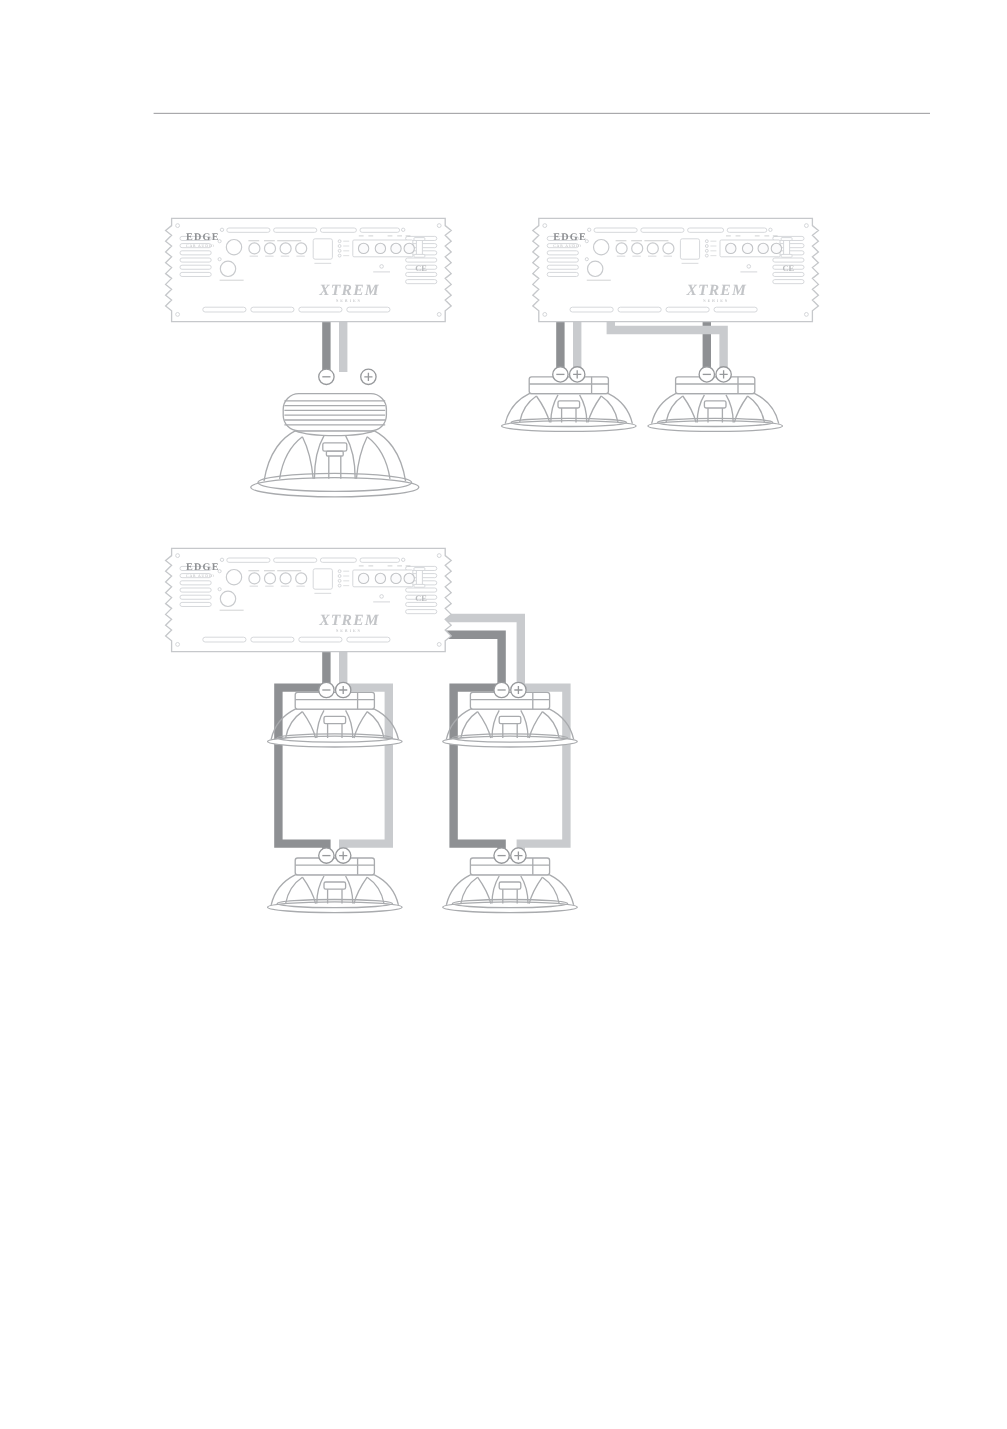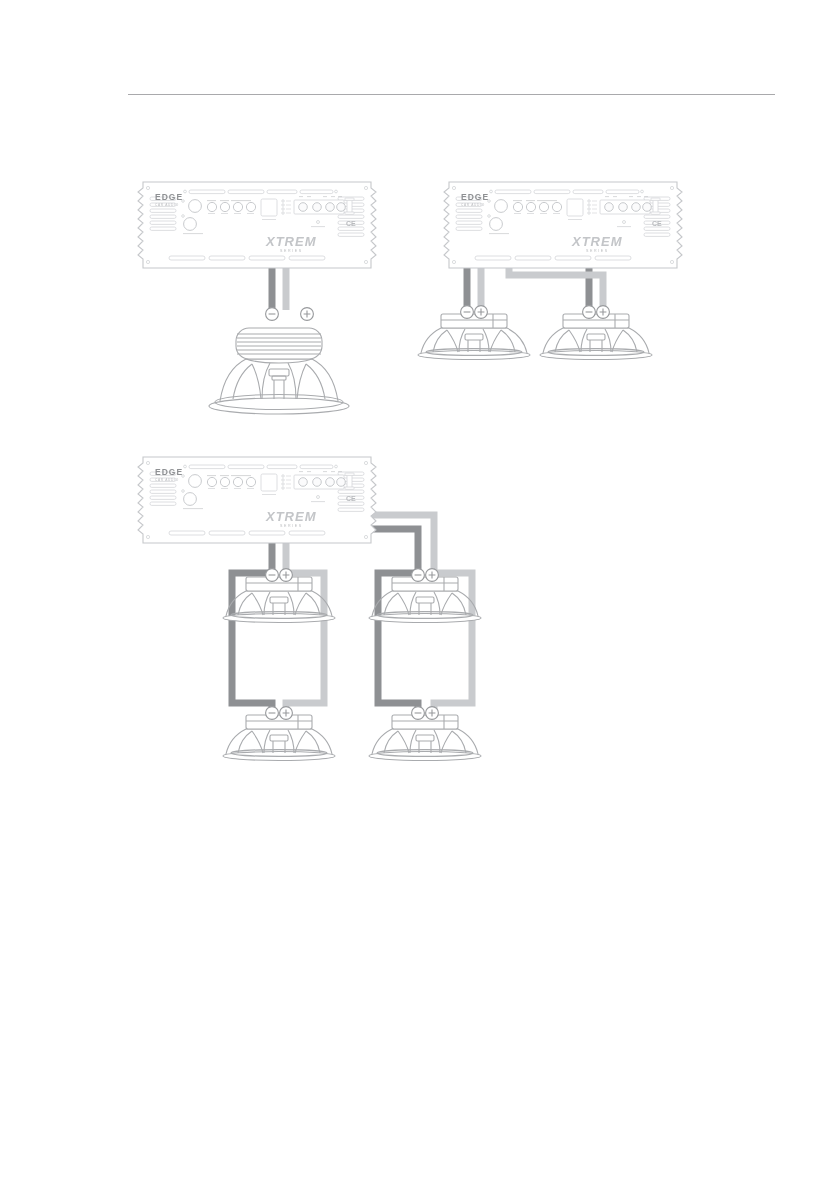--- a/index.html
+++ b/index.html
@@ -1,19 +1,19 @@
 <!DOCTYPE html>
 <html><head>
 <meta charset="utf-8">
 <title>Subwoofer Wiring Diagrams</title>
 <style>
   html,body{margin:0;padding:0;background:#fff;}
   body{width:839px;height:1191px;position:relative;
        font-family:"Liberation Sans",sans-serif;overflow:hidden;}
-  .page{position:absolute;inset:0;background:#ffffff;}
+  .page{position:absolute;inset:0;background:#ffffff;font-family:Liberation Serif, serif;}
   .rule{position:absolute;left:128px;top:94px;width:647px;height:1px;
         background:#a9a9ac;}
   .diagram{position:absolute;}
   svg{display:block;overflow:visible;}
   .amp-body{fill:#ffffff;stroke:#c6c8cb;stroke-width:1.1;}
   .amp-line{fill:none;stroke:#d2d4d7;stroke-width:0.8;}
   .amp-slot{fill:#ffffff;stroke:#d4d6d9;stroke-width:0.8;}
   .amp-knob{fill:#ffffff;stroke:#c9cbce;stroke-width:1;}
   .amp-hole{fill:#fbfbfc;stroke:#c2c4c7;stroke-width:0.9;}
   .amp-txt{fill:#b9bbbe;}

